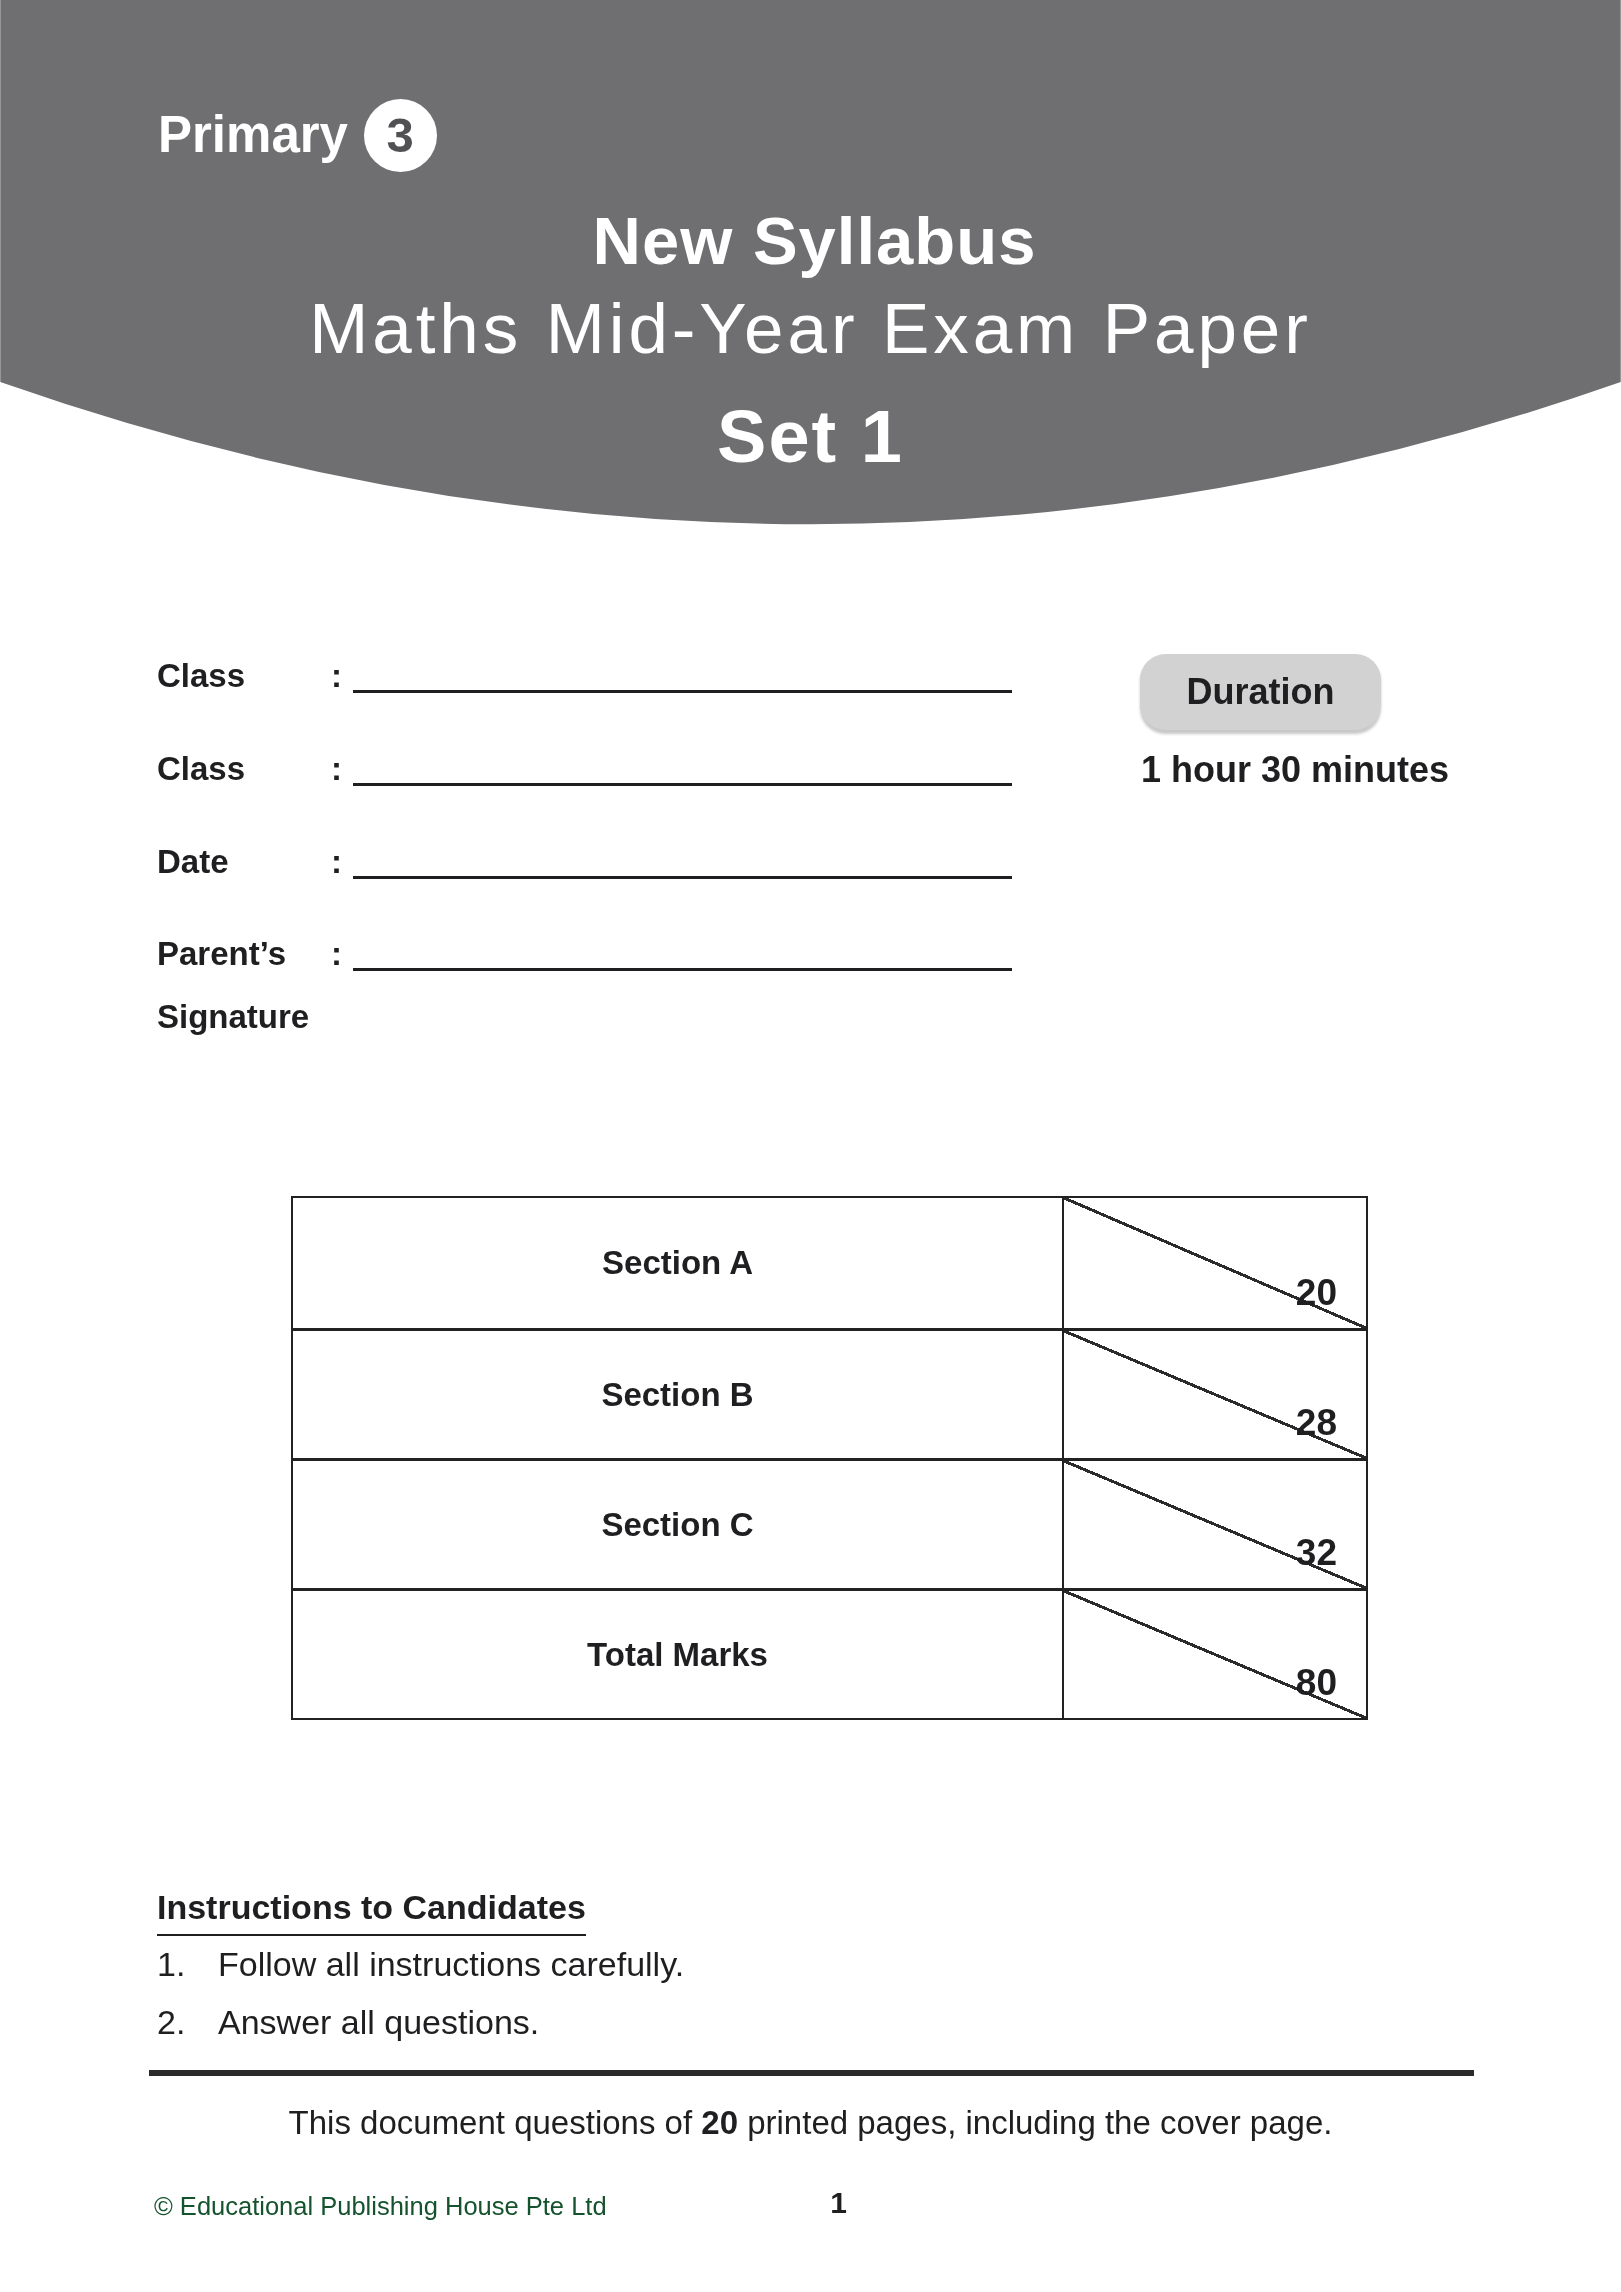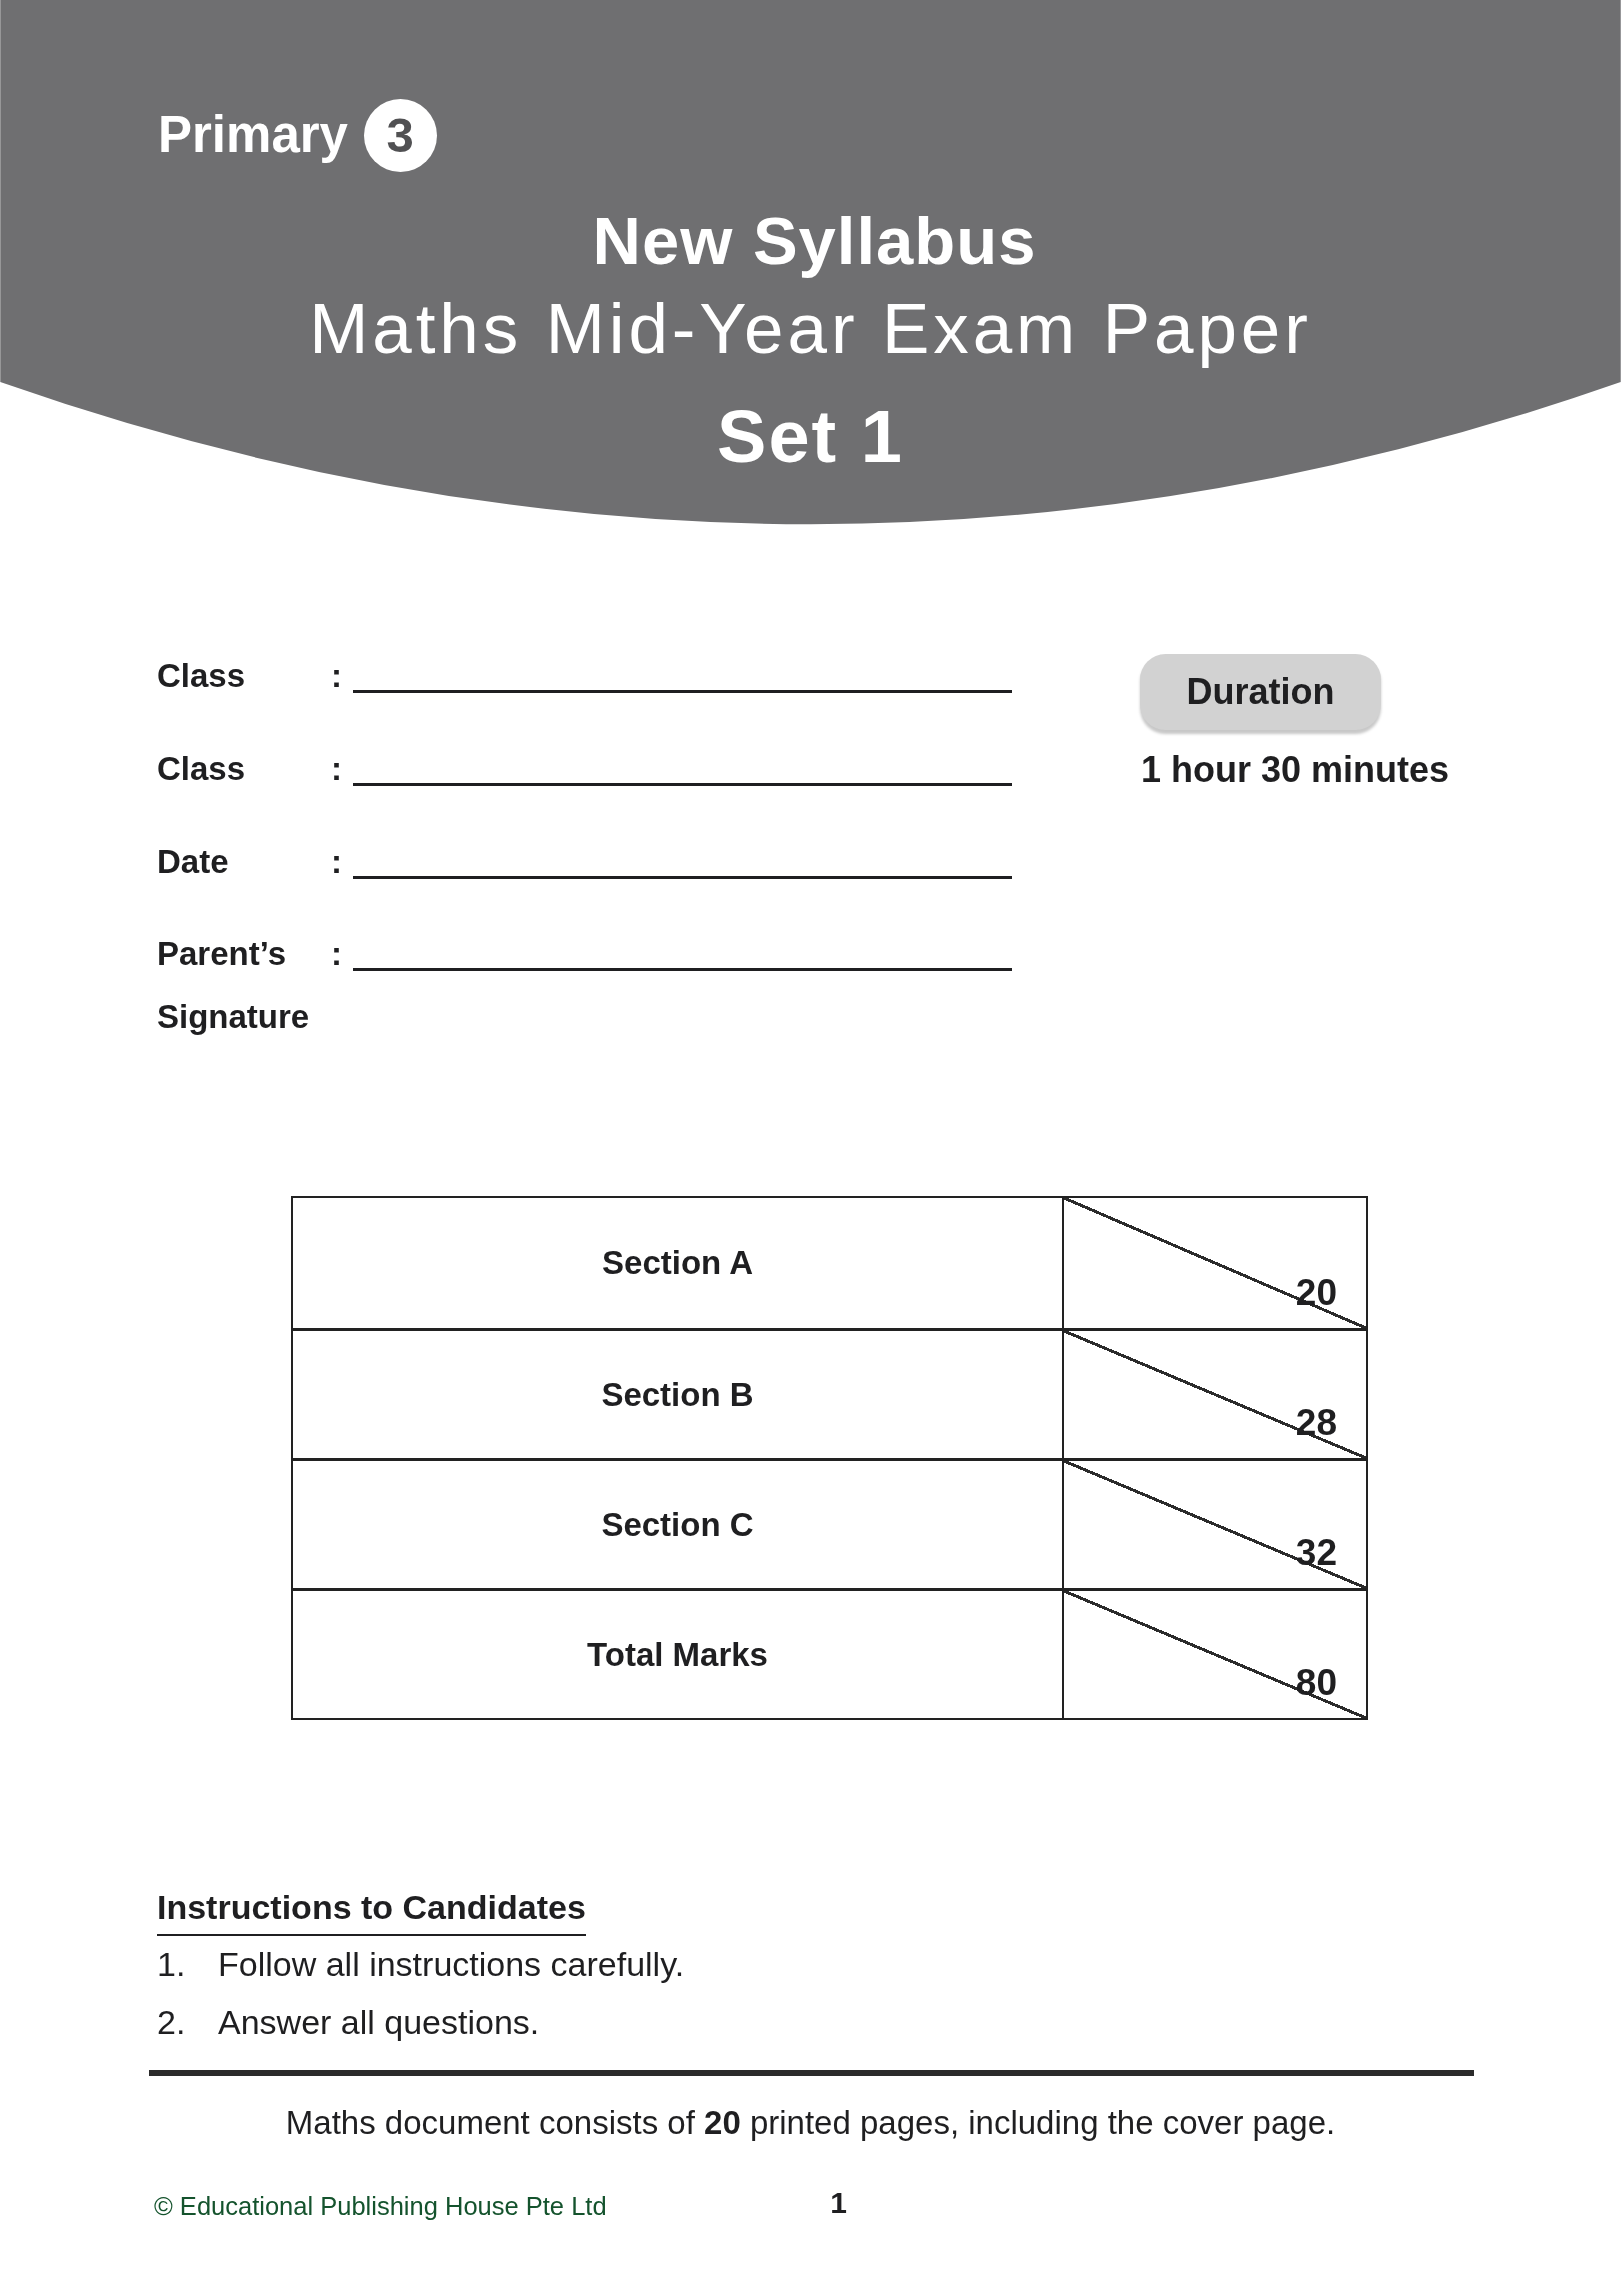--- a/index.html
+++ b/index.html
@@ -204,17 +204,17 @@
 <div class="instruction-item item-1">
   <span class="item-number">1.</span>
   <span class="item-text">Follow all instructions carefully.</span>
 </div>
 <div class="instruction-item item-2">
   <span class="item-number">2.</span>
   <span class="item-text">Answer all questions.</span>
 </div>
 
 <div class="divider-rule"></div>
-<div class="page-count-notice"><span>Maths document consists of </span><span class="notice-bold">20</span><span> printed pages, including the cover page.</span></div>
+<div class="page-count-notice"><span>This document questions of </span><span class="notice-bold">20</span><span> printed pages, including the cover page.</span></div>
 
 <div class="copyright-text">© Educational Publishing House Pte Ltd</div>
 <div class="page-number">1</div>
 
 
 </body></html>

